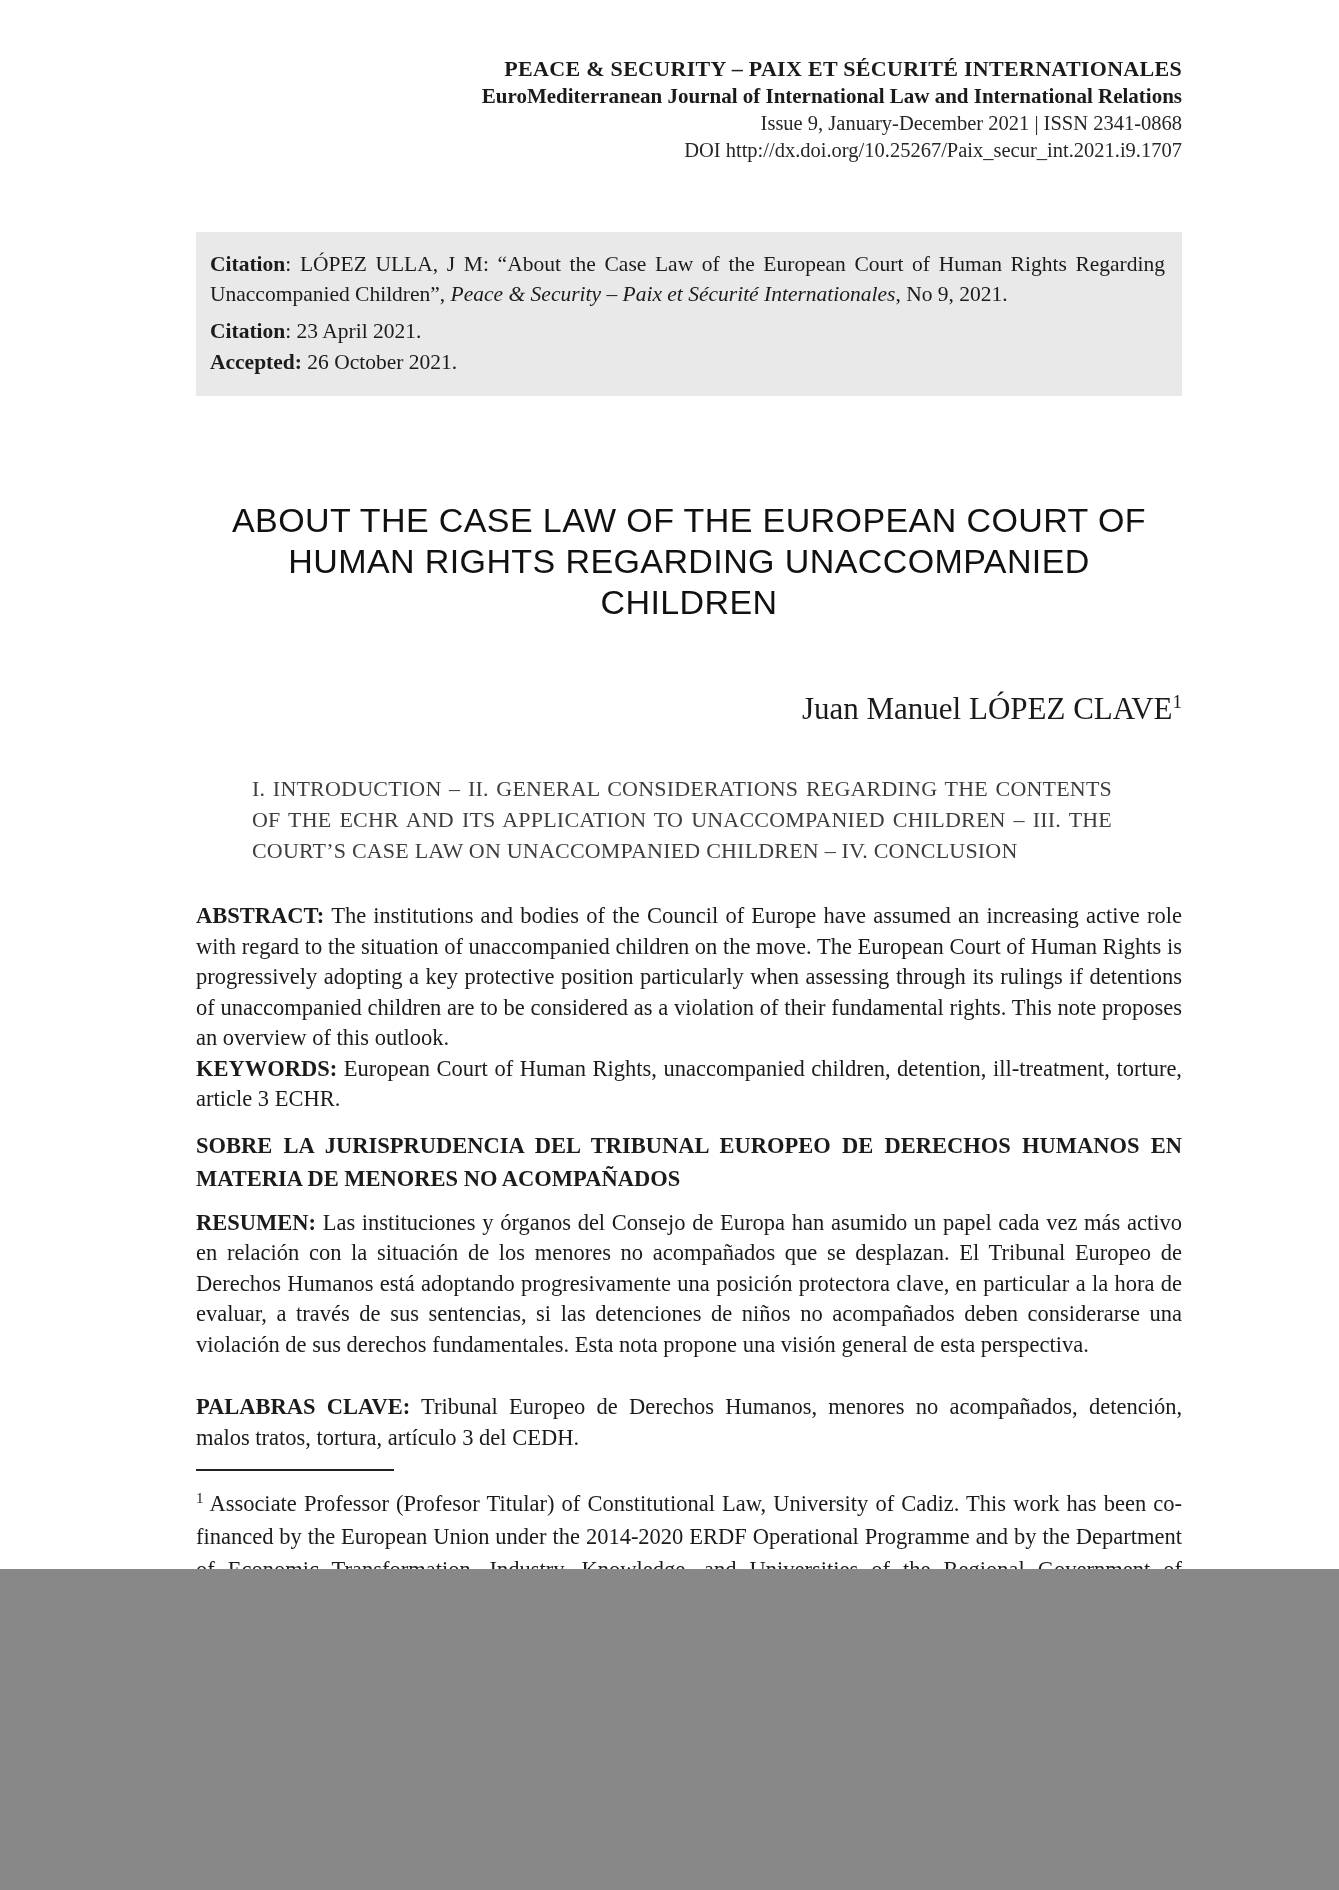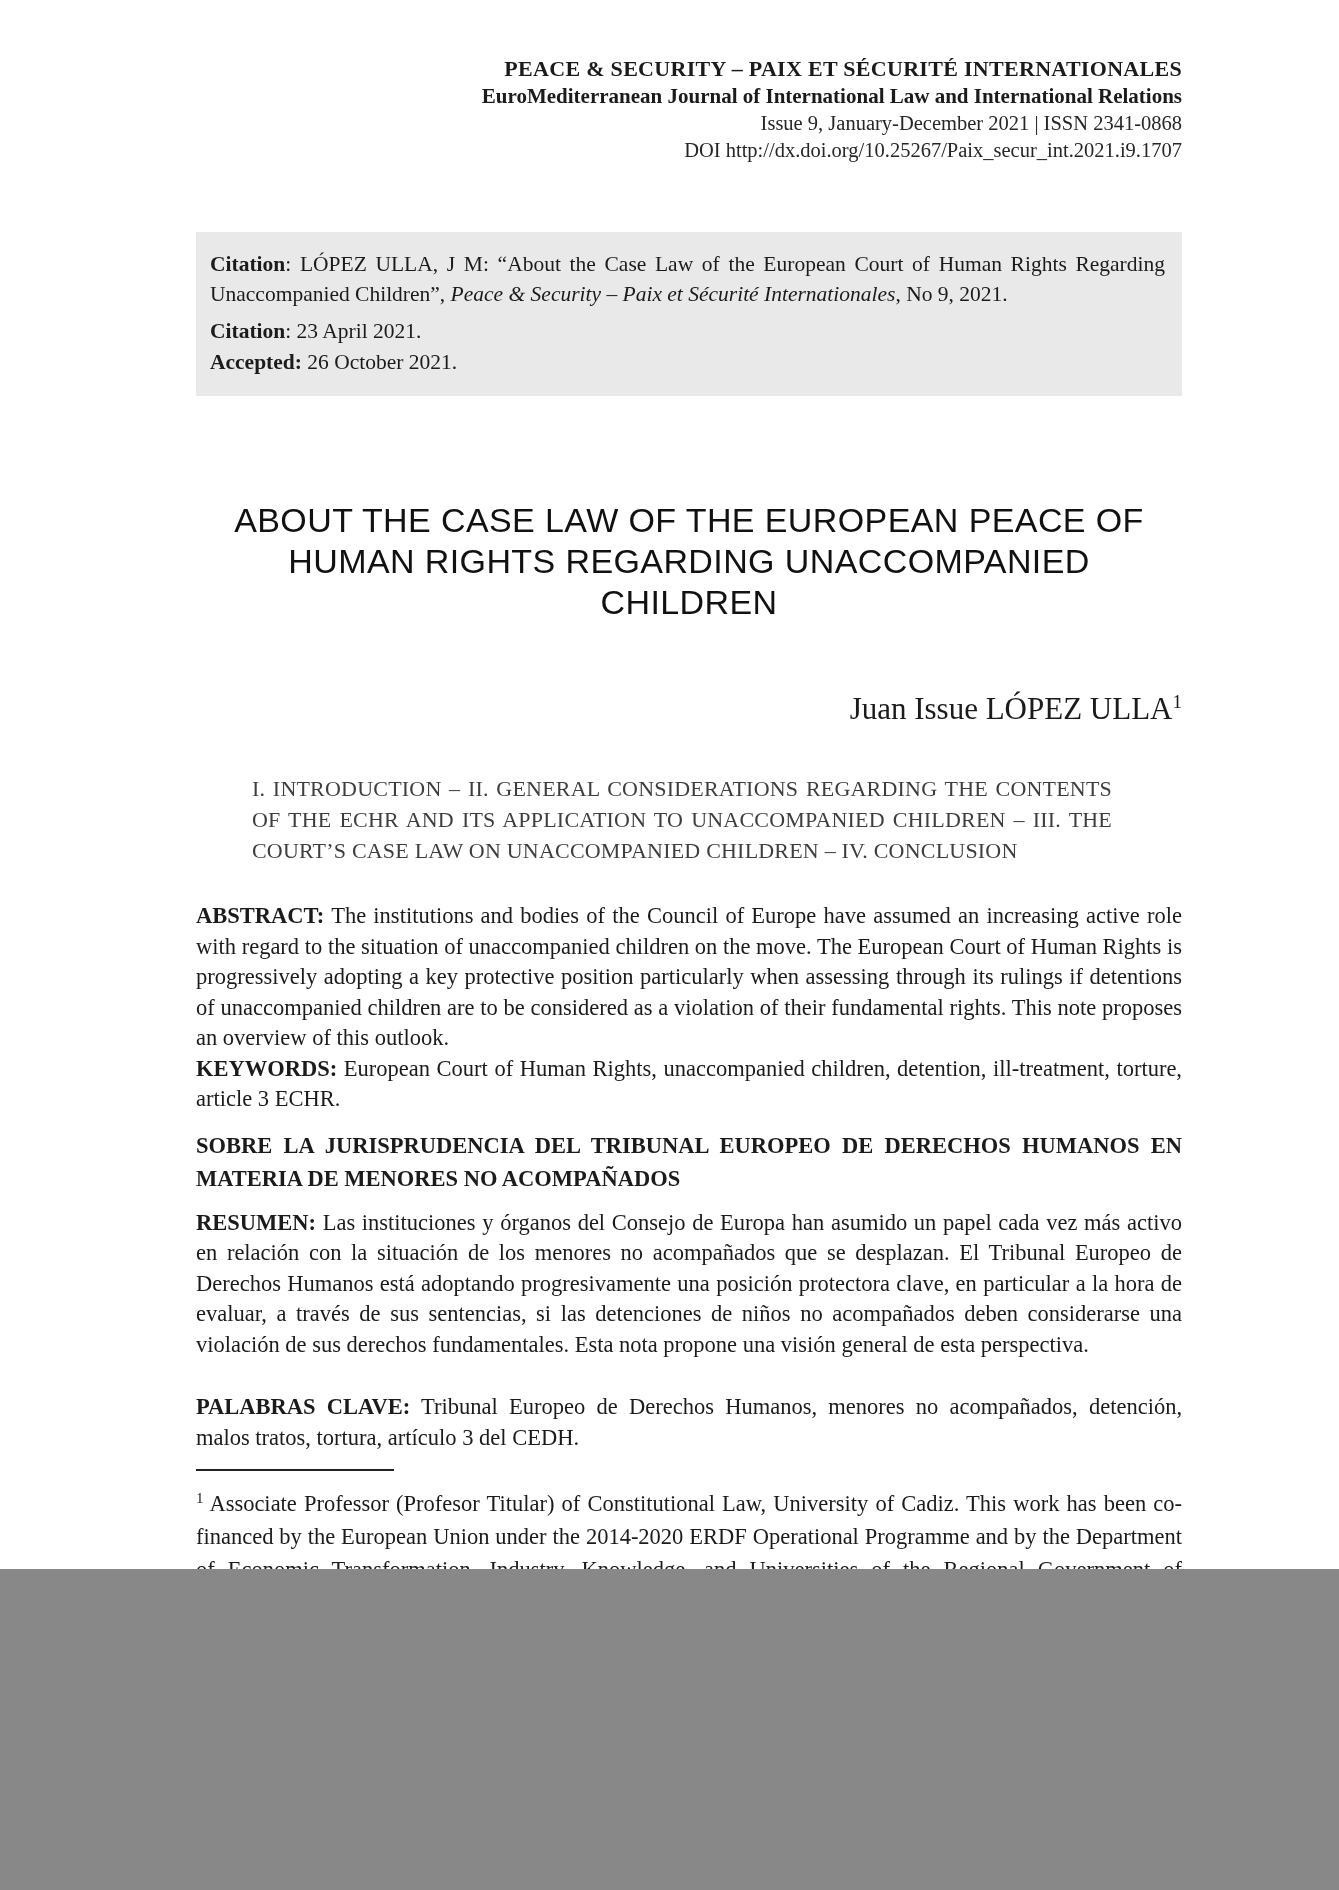--- a/index.html
+++ b/index.html
@@ -92,25 +92,25 @@
     <div class="citation-box">
       <div class="citation-line">
         <b>Citation</b><span>: LÓPEZ ULLA, J M: “About the Case Law of the European Court of Human Rights Regarding Unaccompanied Children”, </span><span class="italic">Peace &amp; Security – Paix et Sécurité Internationales</span><span>, No 9, 2021.</span>
       </div>
       <div class="citation-meta">
         <div><b>Citation</b><span>: 23 April 2021.</span></div>
         <div><b>Accepted:</b><span> 26 October 2021.</span></div>
       </div>
     </div>
 
-    <h1 class="article-title"><span>ABOUT THE CASE LAW OF THE EUROPEAN PEACE OF</span><br>
+    <h1 class="article-title"><span>ABOUT THE CASE LAW OF THE EUROPEAN COURT OF</span><br>
       <span>HUMAN RIGHTS REGARDING UNACCOMPANIED CHILDREN</span>
     </h1>
 
-    <div class="author-line"><span>Juan Issue LÓPEZ ULLA</span><sup>1</sup>
+    <div class="author-line"><span>Juan Manuel LÓPEZ CLAVE</span><sup>1</sup>
     </div>
 
     <div class="outline">I. INTRODUCTION – II. GENERAL CONSIDERATIONS REGARDING THE CONTENTS OF THE ECHR AND ITS APPLICATION TO UNACCOMPANIED CHILDREN – III. THE COURT’S CASE LAW ON UNACCOMPANIED CHILDREN – IV. CONCLUSION</div>
 
     <p class="para abstract">
       <b>ABSTRACT:</b><span> The institutions and bodies of the Council of Europe have assumed an increasing active role with regard to the situation of unaccompanied children on the move. The European Court of Human Rights is progressively adopting a key protective position particularly when assessing through its rulings if detentions of unaccompanied children are to be considered as a violation of their fundamental rights. This note proposes an overview of this outlook.</span>
     </p>
 
     <p class="para keywords">
       <b>KEYWORDS:</b><span> European Court of Human Rights, unaccompanied children, detention, ill-treatment, torture, article 3 ECHR.</span>

